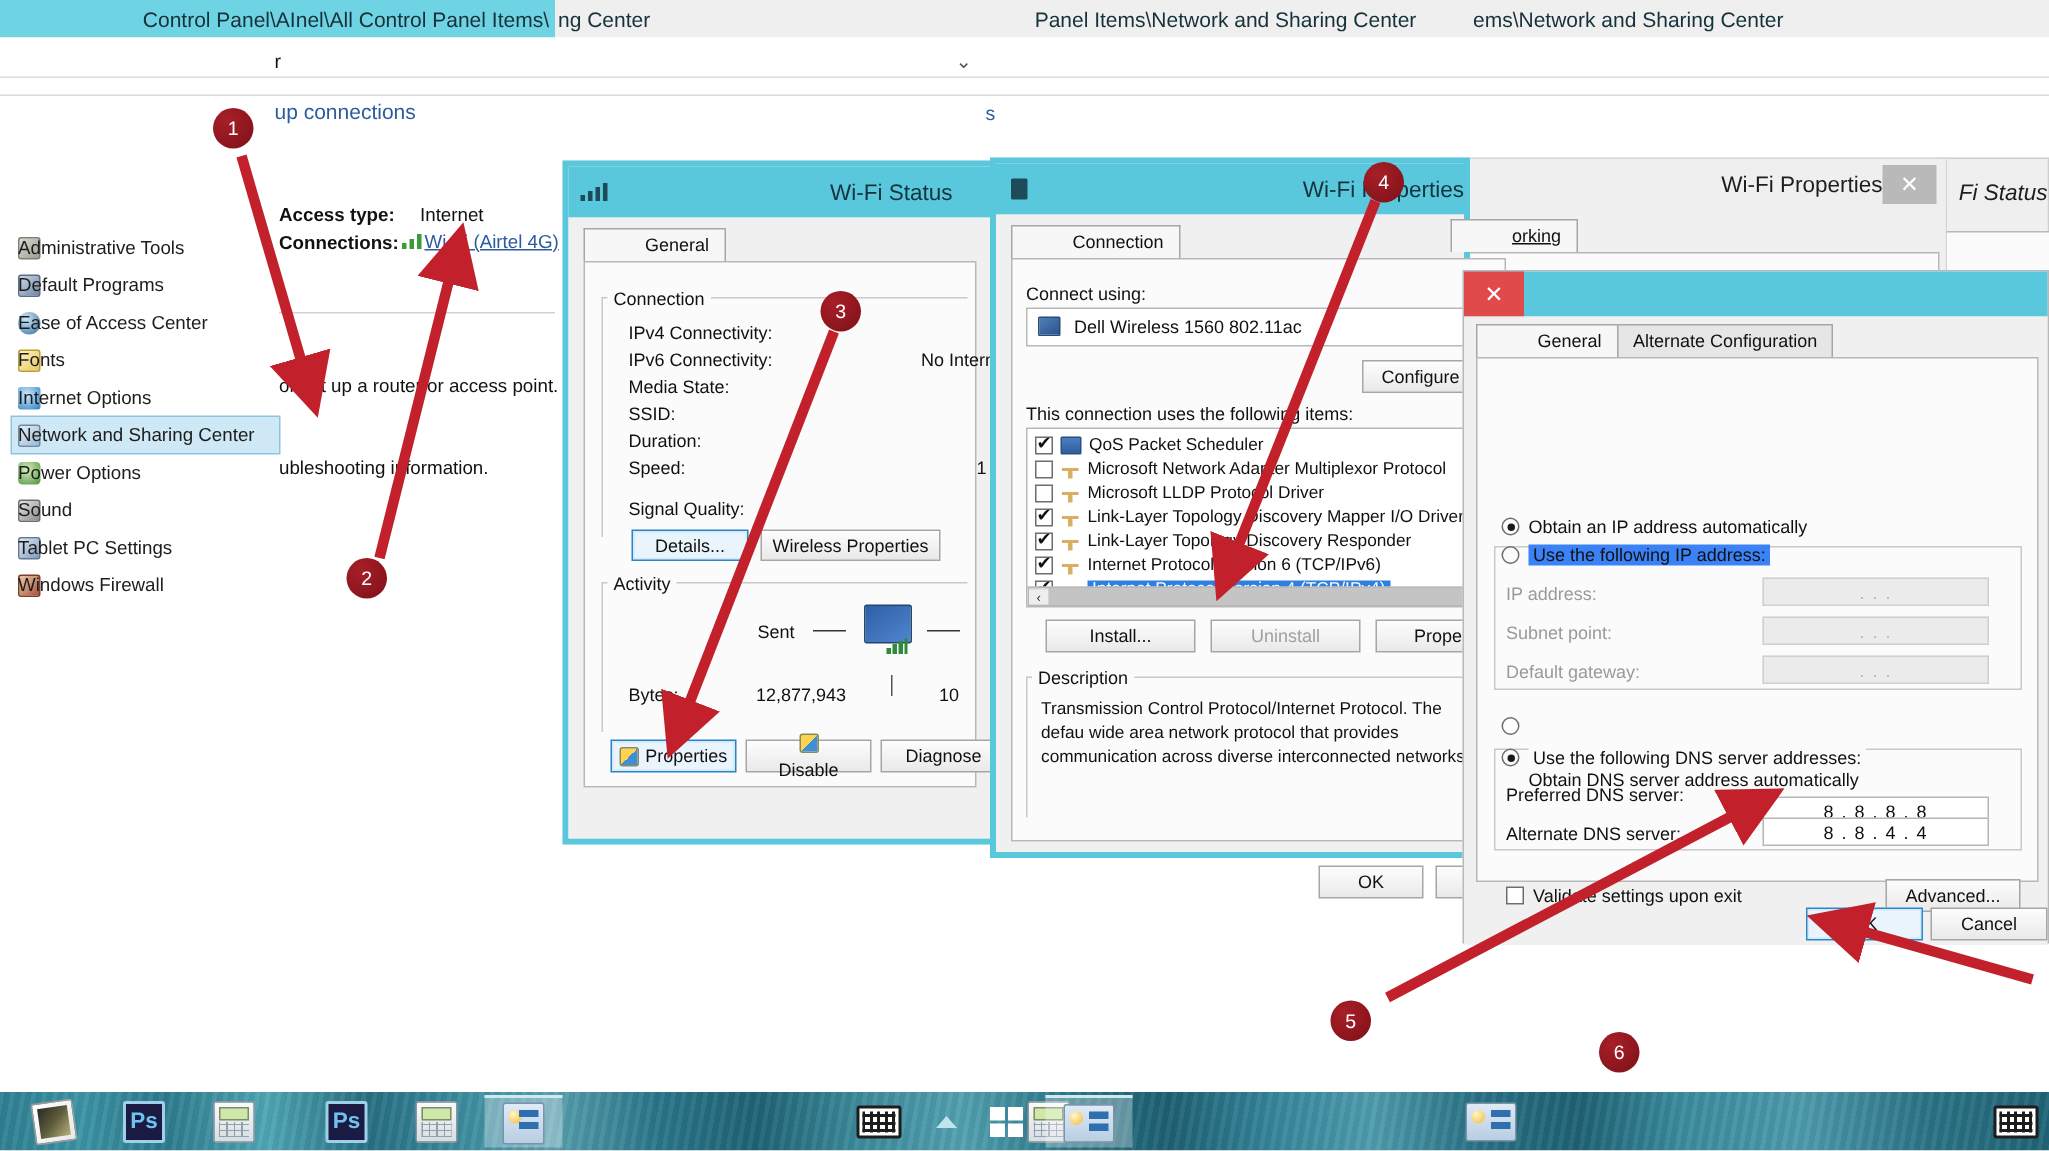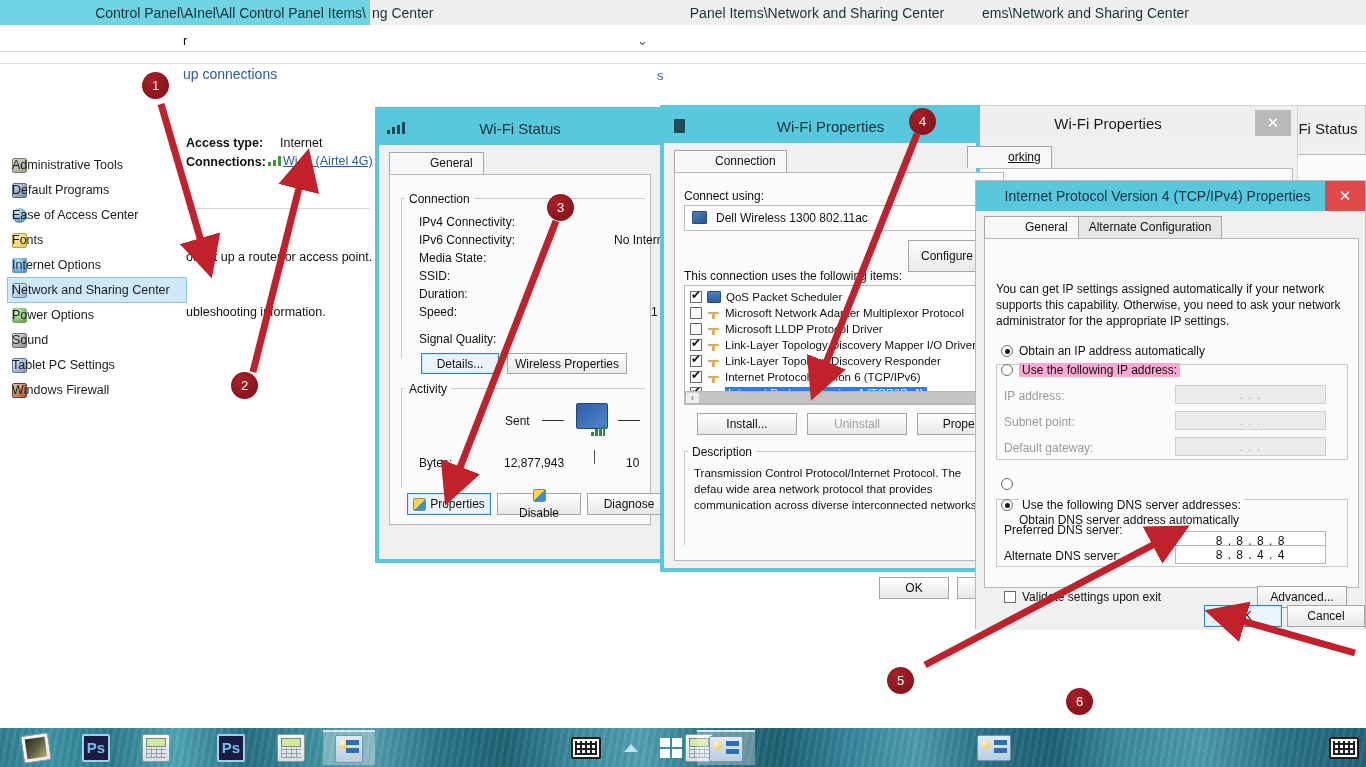--- a/index.html
+++ b/index.html
@@ -121,21 +121,21 @@
   .sq-tablet{background:linear-gradient(135deg,#dfe9f3,#7f9bbb);border:1px solid #60789a;}
   .sq-fire{background:linear-gradient(135deg,#e8c8a8,#a8543a);border:1px solid #7e3c29;}
 
   
   .win{ position:absolute; background:#f0f0f0; }
   .win-tealframe{ border:4px solid #5ac8dc; }
   .win-title{
     height:34px; background:#5ac8dc; color:#14333c;
     display:flex; align-items:center; font-size:15px; position:relative;
   }
-  .win-title .t{ flex:1; text-align:center; white-space:nowrap;}
+  .win-title .t{ flex:1; text-align:right; white-space:nowrap;}
   .win-title .ic{ width:26px; text-align:center; font-size:13px;}
   .closebtn{
     width:36px; height:26px; background:#e04a4a; color:#fff;
     display:flex;align-items:center;justify-content:center; font-size:15px; cursor:pointer;
   }
   .closebtn.grey{ background:#b9b9b9; color:#fff; }
   .win-body{ background:#f0f0f0; position:relative; height:calc(100% - 34px); }
 
   .tabstrip{ position:absolute; left:10px; top:8px; height:22px; display:flex; align-items:flex-end;}
   .tab{
@@ -289,21 +289,21 @@
 <div class="side-item" style="top:353px;">
   <i class="sq sq-tablet"></i>
   <span class="lbl">Tablet PC Settings</span>
 </div>
 <div class="side-item" style="top:378px;">
   <i class="sq sq-fire"></i>
   <span class="lbl">Windows Firewall</span>
 </div>
 
 <div class="win" style="left:1290px;top:105px;width:76px;height:110px;border:1px solid #cfcfcf;">
-  <div class="win-title" style="background:#efefef;height:44px;">
+  <div class="win-title" style="background:#efefef;height:44px;font-style:italic;">
     <span class="t" style="font-size:15px;color:#1d1d1d;">Fi Status</span>
   </div>
   <div class="win-body" style="background:#f0f0f0;">
     <div class="panel" style="left:6px;top:4px;width:70px;height:50px;"></div>
   </div>
 </div>
 
 <div class="win" style="left:960px;top:105px;width:338px;height:300px;border:1px solid #d5d5d5;">
   <div class="win-title" style="background:#efefef;">
     <span class="t" style="color:#1d1d1d;">Wi-Fi Properties</span>
@@ -388,23 +388,23 @@
     <div class="tabstrip" style="left:10px;top:7px;">
       <div class="tab active">Connection</div>
     </div>
     <div class="panel" style="left:10px;top:29px;width:330px;height:389px;"></div>
 
     <span class="lbl" style="left:20px;top:46px;">Connect using:</span>
     <div class="panel" style="left:20px;top:62px;width:300px;height:26px;background:#fff;">
     </div>
     <span style="position:absolute;left:28px;top:68px;width:15px;height:13px;
           background:linear-gradient(145deg,#4e7fba,#2c5489);border:1px solid #284d7c;border-radius:1px;"></span>
-    <span class="lbl" style="left:52px;top:68px;">Dell Wireless 1300 802.11ac</span>
-
-    <div class="btn" style="left:244px;top:97px;width:78px;height:32px;">Configure</div>
+    <span class="lbl" style="left:52px;top:68px;">Dell Wireless 1560 802.11ac</span>
+
+    <div class="btn" style="left:244px;top:97px;width:78px;height:22px;">Configure</div>
 
     <span class="lbl" style="left:20px;top:126px;">This connection uses the following items:</span>
 
     <div class="listbox" style="left:20px;top:142px;width:300px;height:120px;">
       <div class="li" style="margin-top:3px;">
         <span class="cbx on" style="position:relative;"></span>
         <i class="pcico"></i>
         <span>QoS Packet Scheduler</span>
       </div>
       <div class="li">
@@ -451,38 +451,36 @@
     <span class="grouplbl" style="left:24px;top:302px;">Description</span>
     <span style="position:absolute;left:30px;top:322px;width:292px;font-size:11.5px;line-height:16px;color:#111;">Transmission Control Protocol/Internet Protocol. The defau wide area network protocol that provides communication across diverse interconnected networks.</span>
 
     <div class="btn" style="left:215px;top:434px;width:70px;height:22px;">OK</div>
     <div class="btn" style="left:293px;top:434px;width:70px;height:22px;">Ca</div>
   </div>
 </div>
 
 <div class="win" style="left:975px;top:180px;width:391px;height:449px;border:1px solid #b9b9b9;">
   <div class="win-title" style="height:30px;">
-    <span class="t" style="font-size:14px;padding-left:14px;">Internet Protocol Version 4 (TCP/IPv4) Properties</span>
     <div class="closebtn" style="height:30px;width:40px;">✕</div>
   </div>
   <div class="win-body" style="height:419px;">
     <div class="tabstrip" style="left:8px;top:5px;">
       <div class="tab active">General</div>
       <div class="tab">Alternate Configuration</div>
     </div>
     <div class="panel" style="left:8px;top:27px;width:375px;height:350px;"></div>
 
-    <span style="position:absolute;left:20px;top:70px;width:352px;font-size:12px;line-height:16px;color:#111;">You can get IP settings assigned automatically if your network supports this capability. Otherwise, you need to ask your network administrator for the appropriate IP settings.</span>
 
     <span class="radio on" style="left:25px;top:134px;"></span>
     <span class="lbl" style="left:43px;top:133px;">Obtain an IP address automatically</span>
 
     <div class="group" style="left:20px;top:153px;width:352px;height:96px;"></div>
     <span class="radio" style="left:25px;top:153px;background:#fbfbfb;"></span>
-    <span class="lbl" style="left:43px;top:152px;background:#f9a8d4;padding:0 3px;">Use the following IP address:</span>
+    <span class="lbl" style="left:43px;top:152px;background:#3b82f6;padding:0 3px;">Use the following IP address:</span>
 
     <span class="lbl dim" style="left:28px;top:178px;">IP address:</span>
     <div class="ipbox dis" style="left:199px;top:174px;width:151px;">
       <span>.   .   .</span>
     </div>
     <span class="lbl dim" style="left:28px;top:204px;">Subnet point:</span>
     <div class="ipbox dis" style="left:199px;top:200px;width:151px;">
       <span>.   .   .</span>
     </div>
     <span class="lbl dim" style="left:28px;top:230px;">Default gateway:</span>

